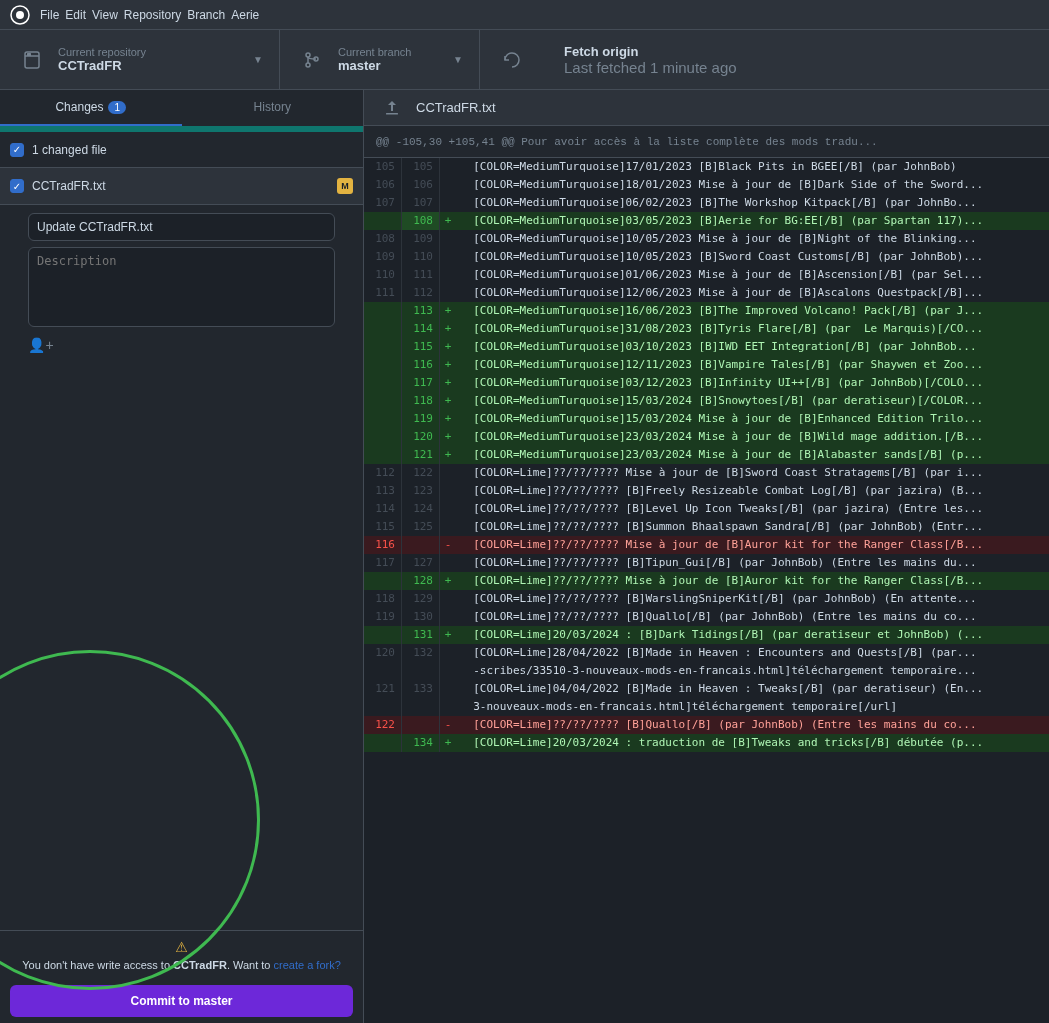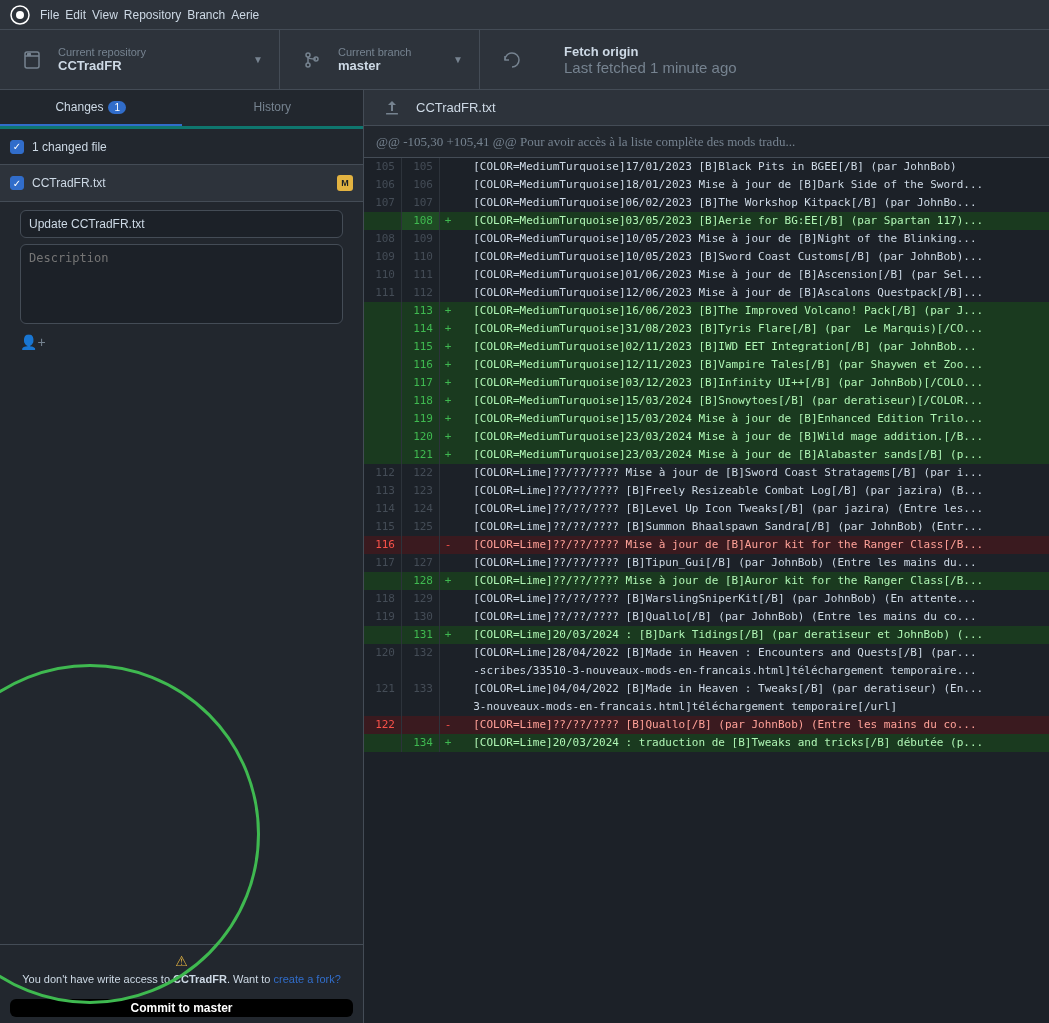--- a/index.html
+++ b/index.html
@@ -89,21 +89,21 @@
       min-width: 364px;
       background: #22272e;
       border-right: 1px solid #444c56;
       display: flex;
       flex-direction: column;
     }
 
     
     .tabs {
       display: flex;
-      border-bottom: 3px solid #0f766e;
+      border-bottom: 6px solid #0f766e;
     }
     .tab {
       flex: 1;
       height: 36px;
       display: flex;
       align-items: center;
       justify-content: center;
       font-size: 12px;
       cursor: pointer;
       color: #768390;
@@ -173,21 +173,21 @@
       display: flex;
       align-items: center;
       justify-content: center;
       color: #1c2128;
       font-size: 9px;
       font-weight: bold;
     }
 
     
     .commit-area {
-      padding: 8px 20px;
+      padding: 8px 28px;
       display: flex;
       flex-direction: column;
       gap: 6px;
       flex: 1;
       position: relative;
     }
     .commit-input {
       width: 100%;
       padding: 6px 8px;
       background: #1c2128;
@@ -240,25 +240,25 @@
       text-decoration: none;
     }
     .warning-text strong {
       color: #cdd9e5;
       font-weight: 600;
     }
     .warning-icon { color: #e3b341; font-size: 14px; }
 
     
     .commit-button {
-      background: #000000;
+      background: #6d28d9;
       color: #fff;
       border: none;
       border-radius: 6px;
-      height: 18px;
+      height: 32px;
       width: 100%;
       font-size: 12px;
       font-weight: 600;
       cursor: pointer;
       margin: 6px 10px;
       width: calc(100% - 20px);
     }
 
     
     .green-circle {
@@ -297,23 +297,23 @@
     }
     .diff-toolbar {
       height: 32px;
       background: #22272e;
       border-bottom: 1px solid #444c56;
       display: flex;
       align-items: center;
       padding: 0 12px;
     }
     .diff-toolbar .hunk-info {
-      font-size: 13px;
+      font-size: 11px;
       color: #768390;
-      font-family: Liberation Serif, serif;
+      font-family: Liberation Mono, monospace;
     }
     .diff-content {
       flex: 1;
       overflow-y: auto;
       overflow-x: hidden;
     }
     .diff-content::-webkit-scrollbar { width: 6px; }
     .diff-content::-webkit-scrollbar-track { background: #1c2128; }
     .diff-content::-webkit-scrollbar-thumb { background: #444c56; border-radius: 3px; }
 
@@ -555,21 +555,21 @@
         <div class="diff-row added">
           <div class="line-num"></div>
           <div class="line-num added-num">114</div>
           <div class="diff-sign plus">+</div>
           <div class="diff-text added-text">  [COLOR=MediumTurquoise]31/08/2023 [B]Tyris Flare[/B] (par  Le Marquis)[/CO...</div>
         </div>
         <div class="diff-row added">
           <div class="line-num"></div>
           <div class="line-num added-num">115</div>
           <div class="diff-sign plus">+</div>
-          <div class="diff-text added-text">  [COLOR=MediumTurquoise]02/11/2023 [B]IWD EET Integration[/B] (par JohnBob...</div>
+          <div class="diff-text added-text">  [COLOR=MediumTurquoise]03/10/2023 [B]IWD EET Integration[/B] (par JohnBob...</div>
         </div>
         <div class="diff-row added">
           <div class="line-num"></div>
           <div class="line-num added-num">116</div>
           <div class="diff-sign plus">+</div>
           <div class="diff-text added-text">  [COLOR=MediumTurquoise]12/11/2023 [B]Vampire Tales[/B] (par Shaywen et Zoo...</div>
         </div>
         <div class="diff-row added">
           <div class="line-num"></div>
           <div class="line-num added-num">117</div>

